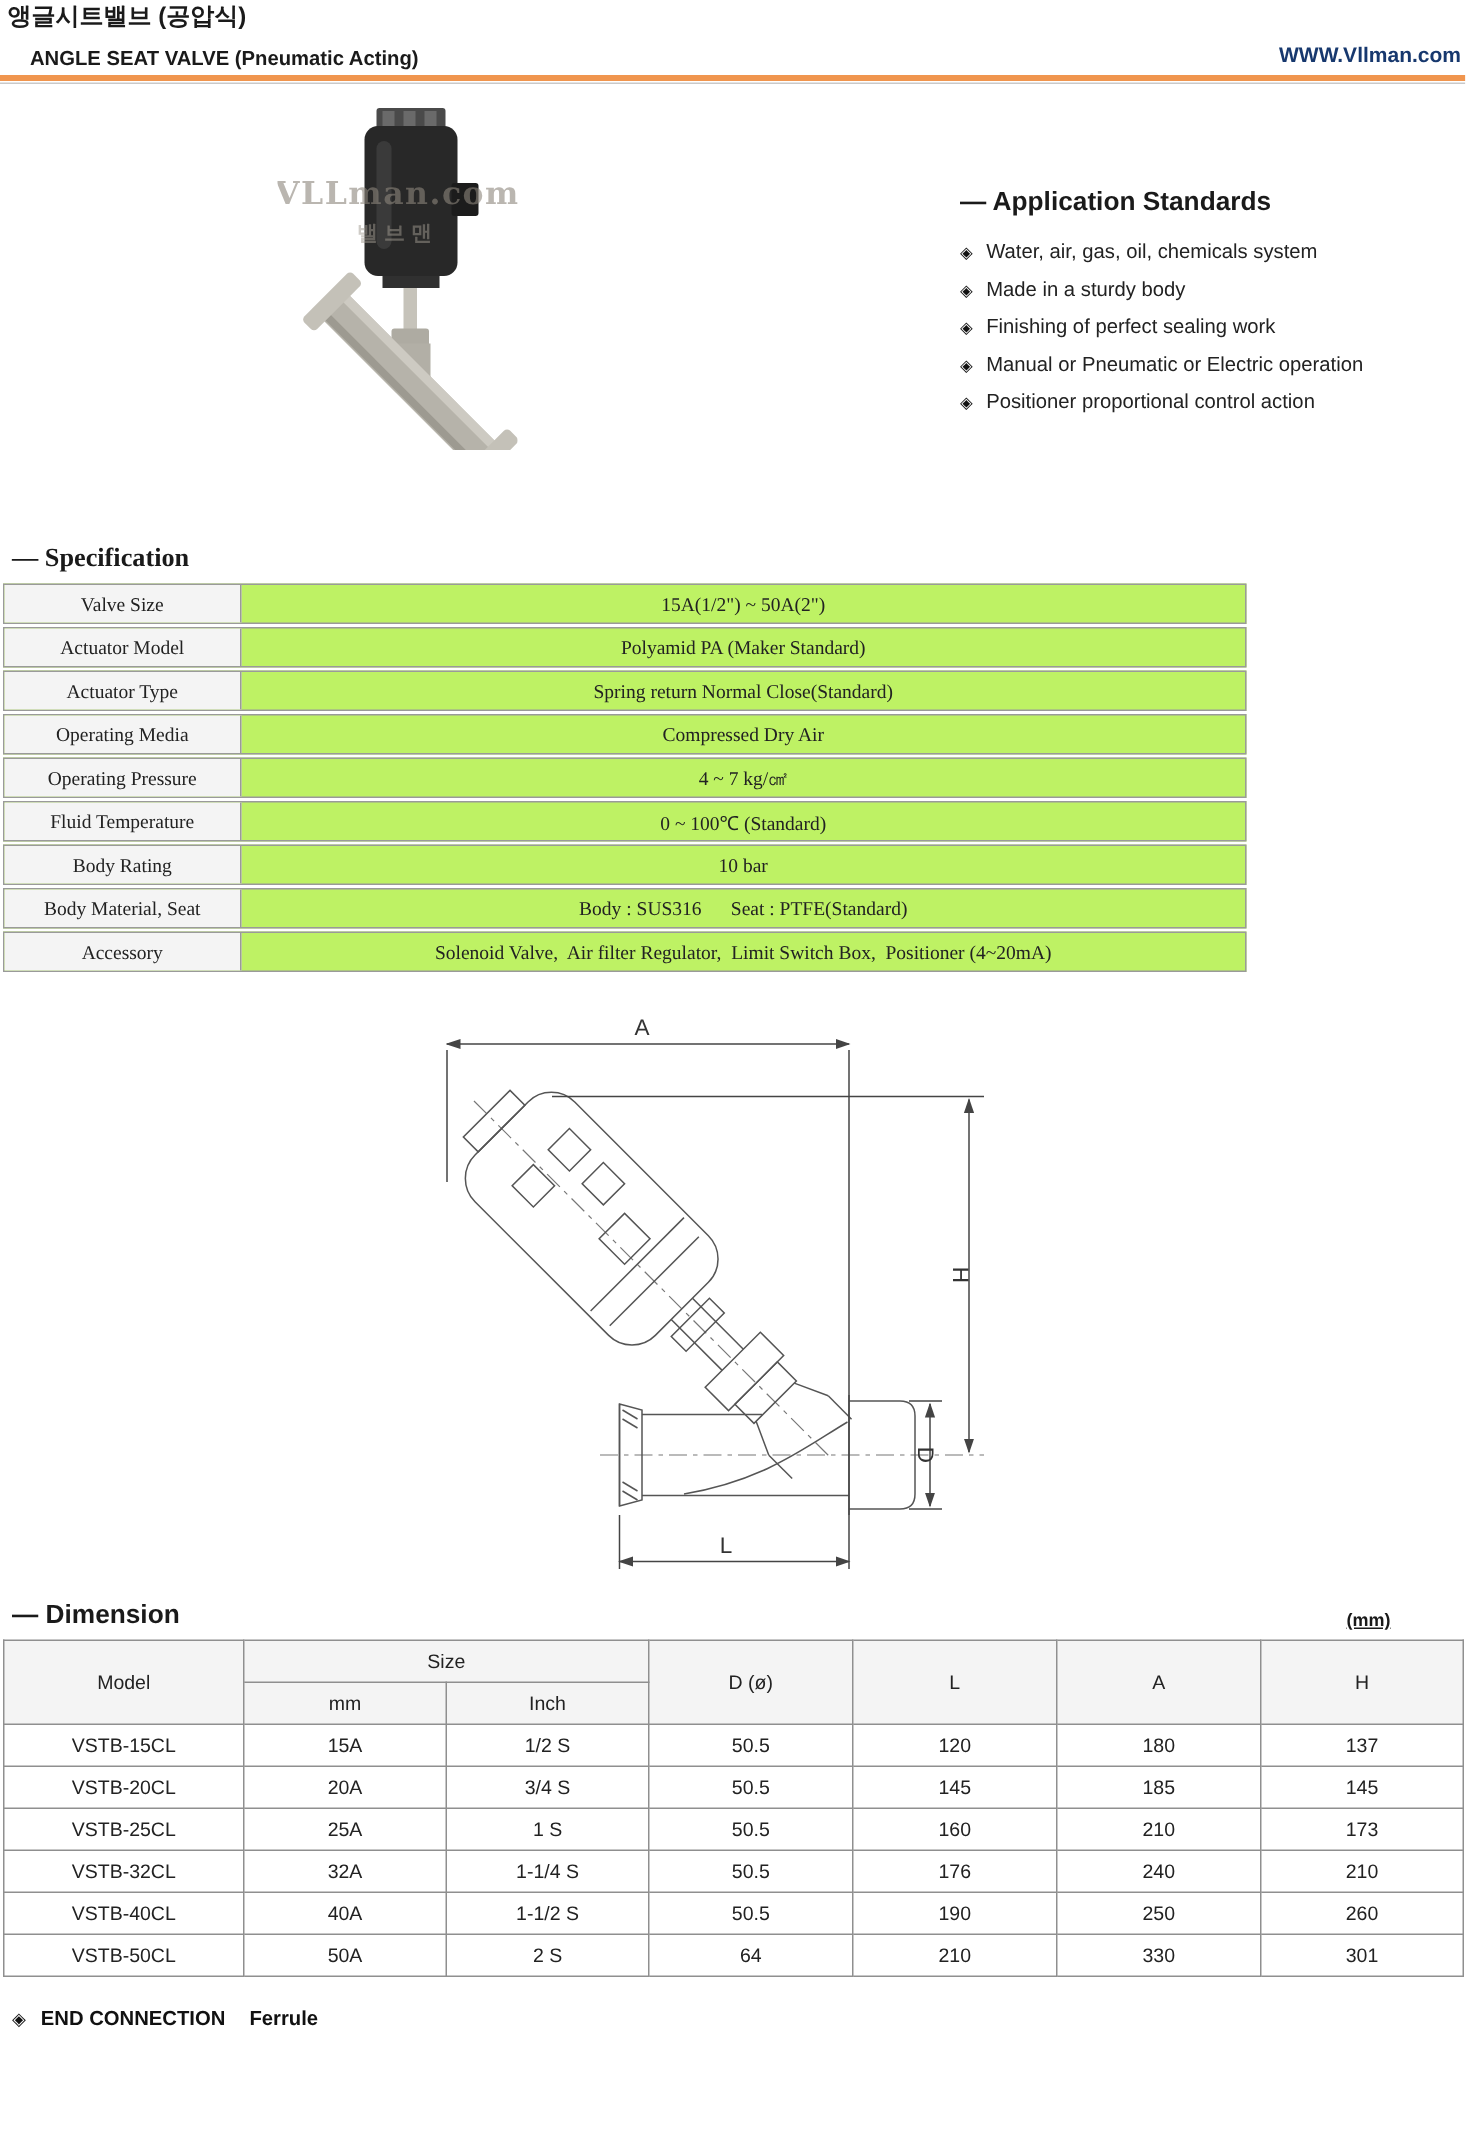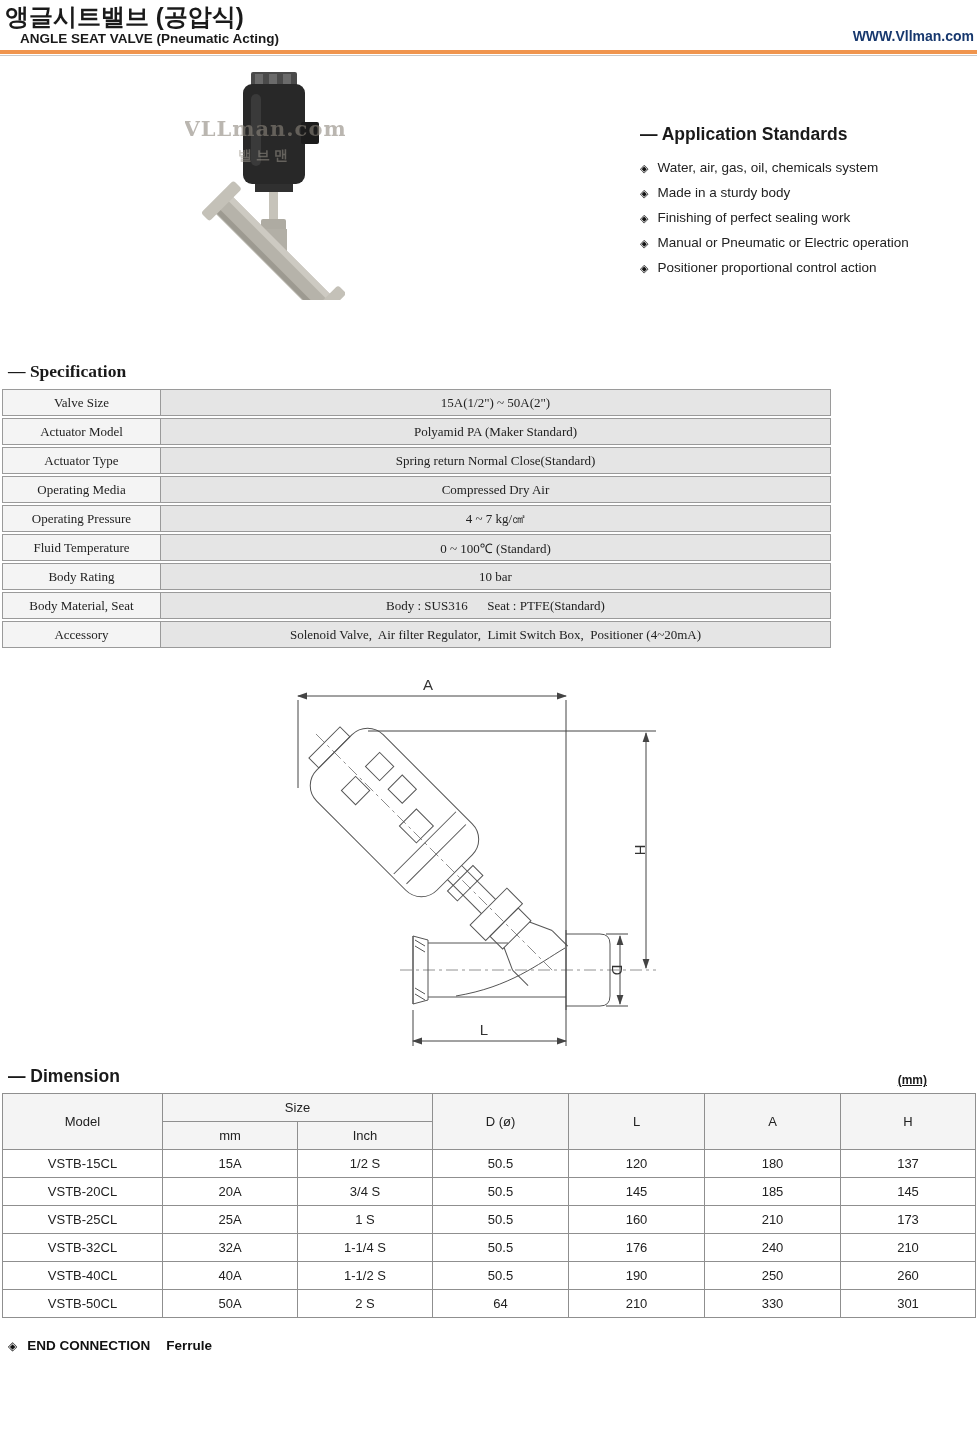--- a/index.html
+++ b/index.html
@@ -1,20 +1,20 @@
 <!DOCTYPE html>
 <html><head>
 <meta charset="utf-8">
 <style>
   html,body{margin:0;padding:0;background:#fff;}
   .page{position:relative;width:977px;height:1432px;background:#fff;overflow:hidden;
         font-family:"Liberation Sans","DejaVu Sans",sans-serif;color:#1a1a1a;}
 
   
-  .hdr-title{position:absolute;left:5px;top:1px;font-size:24px;font-weight:bold;}
+  .hdr-title{position:absolute;left:5px;top:1px;font-size:16px;font-weight:bold;}
   .hdr-sub{position:absolute;left:20px;top:31px;font-size:13.5px;font-weight:bold;}
   .hdr-site{position:absolute;right:3px;top:28px;font-size:14px;font-weight:bold;
             color:#17386e;text-decoration:none;font-style:italic;font-style:normal;}
   .rule-orange{position:absolute;left:0;top:50px;width:977px;height:4px;}
   .rule-gray{position:absolute;left:0;top:55px;width:977px;height:1px;background:#c9c9c9;}
 
   
   .photo{position:absolute;left:185px;top:64px;width:160px;height:236px;}
   .wm1{font-family:"DejaVu Serif","Liberation Serif",serif;font-weight:bold;font-size:21px;
        fill:rgba(140,134,124,.6);letter-spacing:1px;}
@@ -29,21 +29,21 @@
   .bullet{font-size:11px;color:#111;flex:none;}
 
   
   .sec-h{font-size:17.5px;font-weight:bold;margin:0;}
 
   
   .spec{position:absolute;left:2px;top:361px;width:829px;font-family:Liberation Serif, serif;}
   .spec .sec-h{margin-left:6px;}
   .spec-table{margin-top:7px;}
   .spec-row{display:flex;height:27px;margin-top:2px;border:1px solid #9a9a9a;
-            box-sizing:border-box;background:#e5e5e5;}
+            box-sizing:border-box;background:#bef264;}
   .spec-label{width:157px;flex:none;background:#f4f4f4;border-right:1px solid #9a9a9a;
               display:flex;align-items:center;justify-content:center;font-size:13px;color:#222;}
   .spec-value{flex:1;display:flex;align-items:center;justify-content:center;font-size:13px;
               color:#222;white-space:pre-wrap;}
 
   
   .diagram{position:absolute;left:278px;top:666px;width:420px;height:398px;}
   .ln{stroke:#555;fill:none;stroke-width:1;}
   .dimln{stroke:#444;fill:none;stroke-width:1;}
   .cl{stroke:#777;fill:none;stroke-width:.8;stroke-dasharray:12 4 3 4;}

